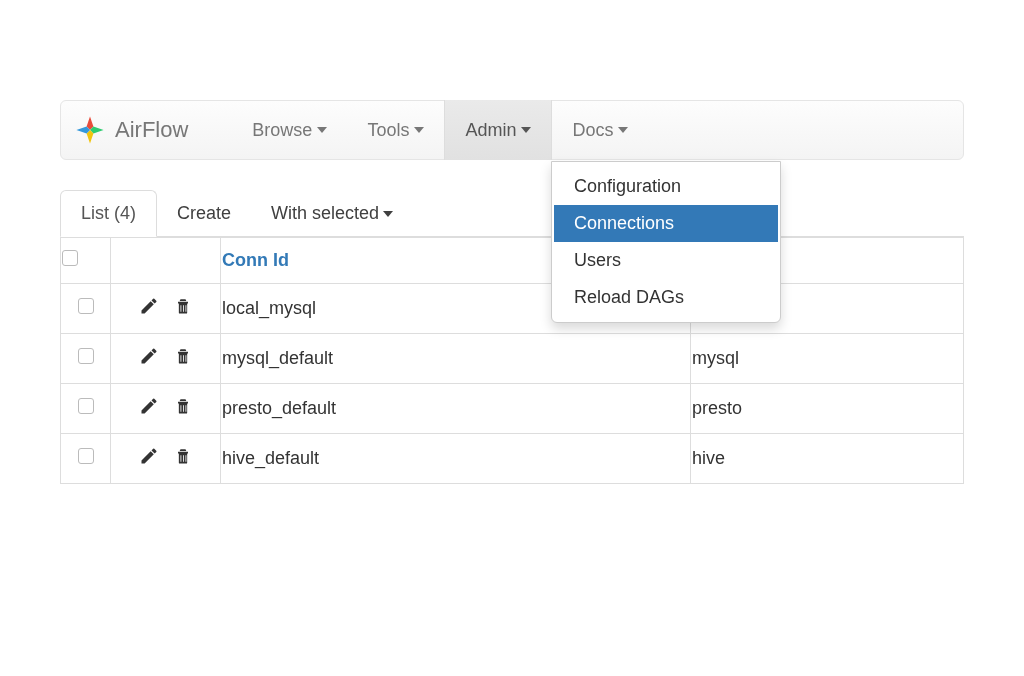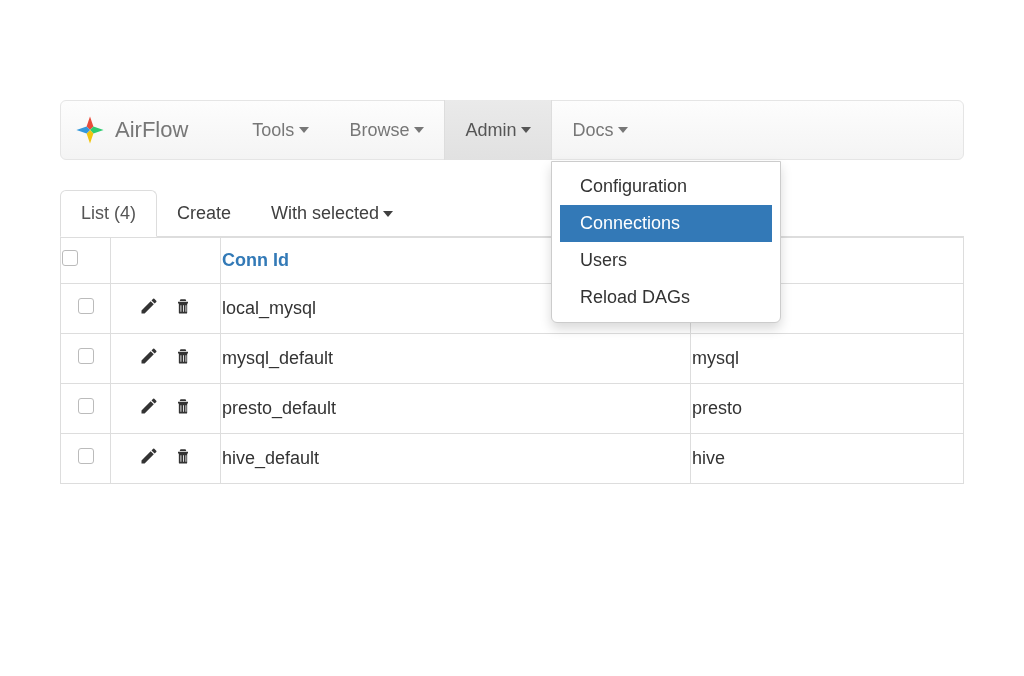--- a/index.html
+++ b/index.html
@@ -57,21 +57,21 @@
   }
   .dropdown-menu {
     position: absolute;
     top: 60px;
     left: 490px;
     width: 230px;
     background: #fff;
     border: 1px solid #ccc;
     border-radius: 0 0 6px 6px;
     box-shadow: 0 6px 12px rgba(0,0,0,0.15);
-    padding: 6px 8px;
+    padding: 6px 2px;
     z-index: 100;
   }
   .dropdown-item {
     padding: 8px 20px;
     color: #333;
     cursor: pointer;
     font-size: 18px;
   }
   .dropdown-item.highlighted {
     background: #3379b7;
@@ -144,25 +144,25 @@
     <svg width="34" height="34" viewBox="0 0 100 100">
       <path d="M50 10 L60 40 L50 50 L40 40 Z" fill="#e74c3c"></path>
       <path d="M90 50 L60 60 L50 50 L60 40 Z" fill="#2ecc71"></path>
       <path d="M50 90 L40 60 L50 50 L60 60 Z" fill="#f1c40f"></path>
       <path d="M10 50 L40 40 L50 50 L40 60 Z" fill="#3498db"></path>
     </svg>
     <span>AirFlow</span>
   </div>
 
   <div class="nav-item">
+    <span>Browse</span>
+    <span class="caret caret-down"></span>
+  </div>
+  <div class="nav-item">
     <span>Tools</span>
-    <span class="caret caret-down"></span>
-  </div>
-  <div class="nav-item">
-    <span>Browse</span>
     <span class="caret caret-down"></span>
   </div>
   <div class="nav-item active">
     <span>Admin</span>
     <span class="caret caret-down"></span>
   </div>
   <div class="nav-item">
     <span>Docs</span>
     <span class="caret caret-down"></span>
   </div>

